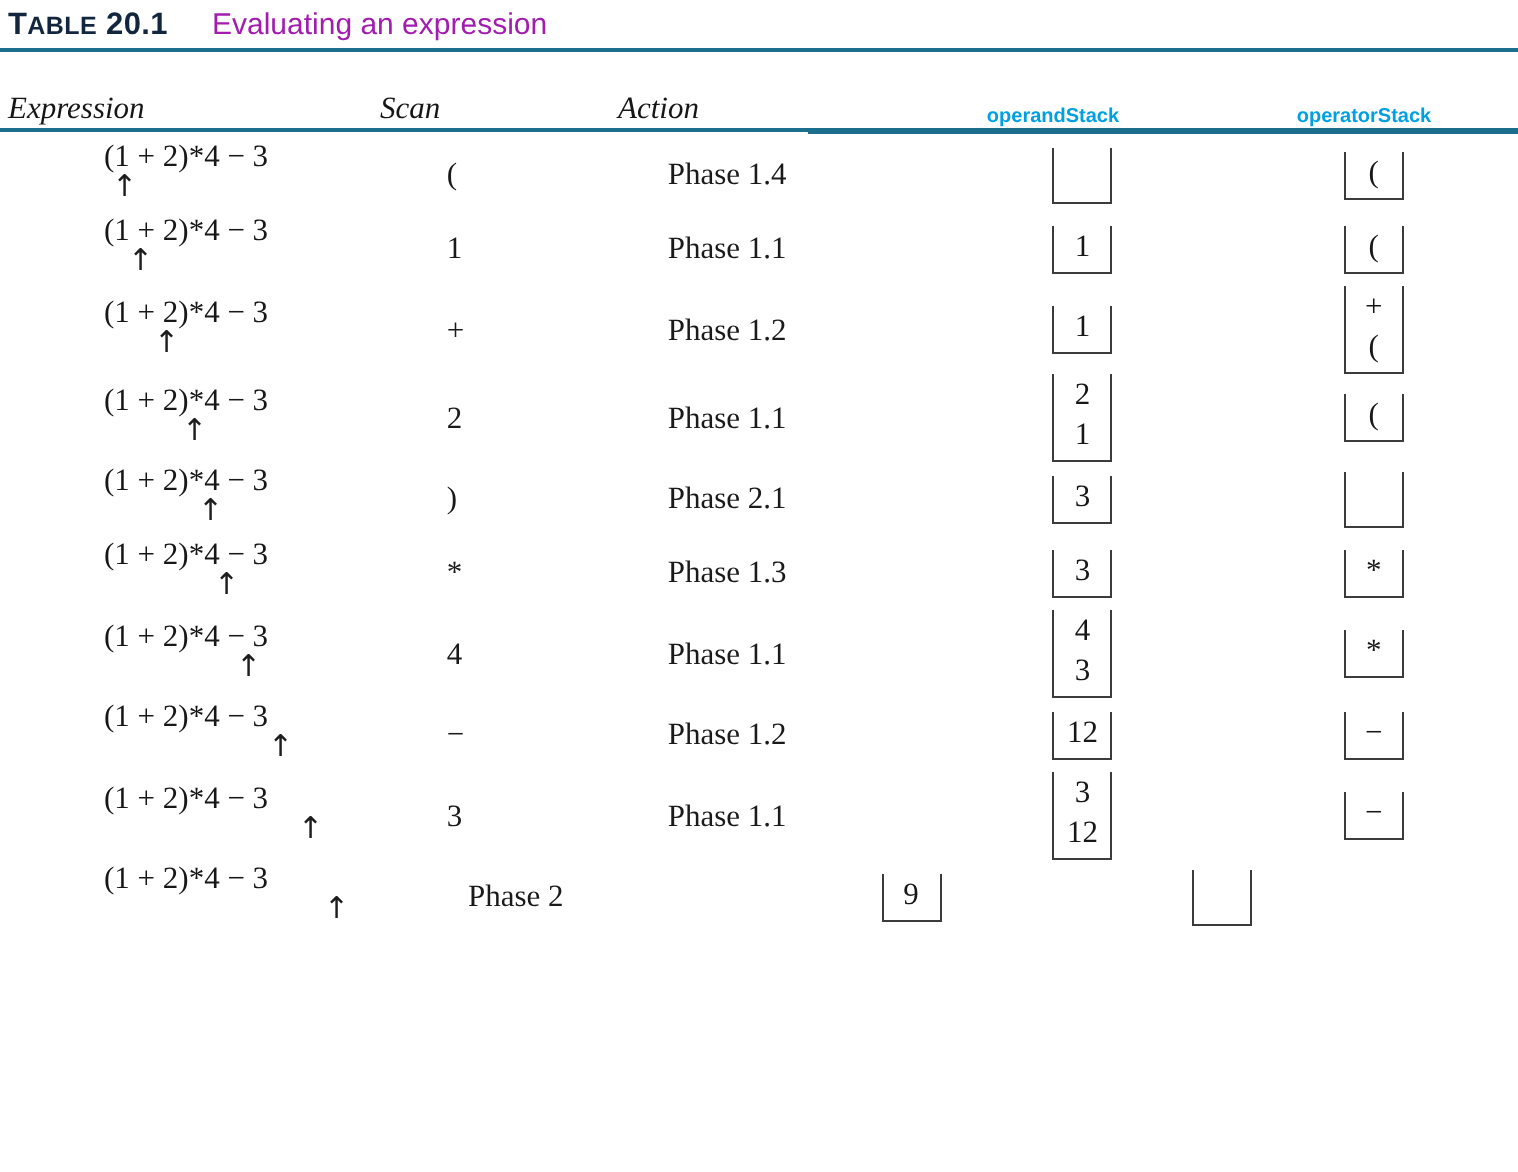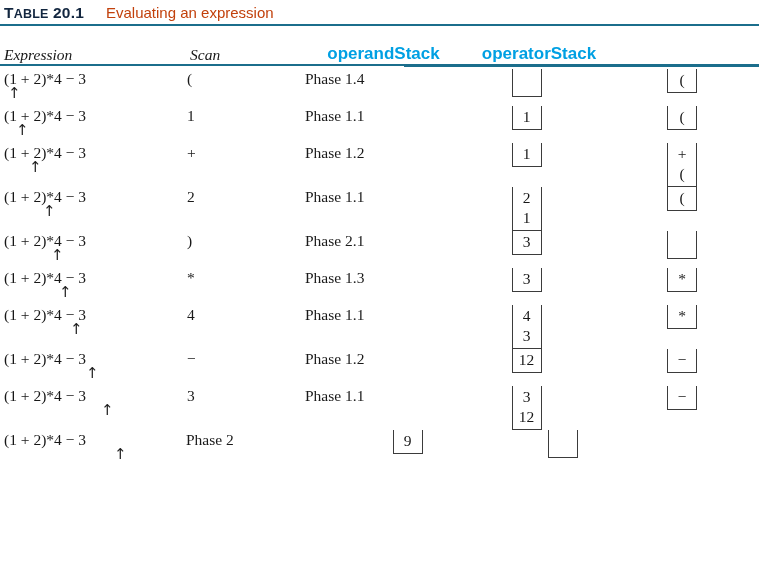--- a/index.html
+++ b/index.html
@@ -36,21 +36,21 @@
     font-size: 15.5px;
     color: #12263f;
     letter-spacing: 0.2px;
   }
   .caption-label .sc {
     font-size: 12.5px;
   }
   .caption-title {
     font-family: "Liberation Sans", "DejaVu Sans", sans-serif;
     font-size: 15px;
-    color: #c2410c;
+    color: #a21caf;
     margin-left: 22px;
   }
 
   
   .rule-top {
     height: 2px;
     background: #1b6e8c;
     margin: 2px 0 0 0;
   }
 
@@ -67,21 +67,21 @@
   }
   .th-italic {
     font-family: "Liberation Serif", "DejaVu Serif", serif;
     font-style: italic;
     color: #161616;
     padding-left: 4px;
   }
   .th-code {
     font-family: "Liberation Sans", "DejaVu Sans", sans-serif;
     font-weight: bold;
-    font-size: 17px;
+    font-size: 10px;
     color: #00a0e3;
     text-align: center;
   }
 
   
   .c-expr  { width: 186px; }
   .c-scan  { width: 119px; }
   .c-act   { width: 143px; }
   .c-opnd  { width: 157px; }
   .c-optr  { width: 154px; }
@@ -106,22 +106,23 @@
     height: 3px;
     background: #1b6e8c;
   }
 
   
   .tbody {
     padding-top: 2px;
   }
   .row {
     display: flex;
-    align-items: flex-start;
+    align-items: center;
     margin-bottom: 0px;
+    margin-left: 48px;
   }
 
   .cell {
     box-sizing: border-box;
     font-size: 15.5px;
   }
 
   
   .expr-cell {
     position: relative;
@@ -196,20 +197,21 @@
   <div class="caption">
     <span class="caption-label">T<span class="sc">ABLE</span><span> 20.1</span></span>
     <span class="caption-title">Evaluating an expression</span>
   </div>
 
   <div class="rule-top"></div>
 
   <div class="thead">
     <div class="th th-italic c-expr">Expression</div>
     <div class="th th-italic c-scan">Scan</div>
+    <div class="th th-italic c-act">Action</div>
     <div class="th th-code   c-opnd">operandStack</div>
     <div class="th th-code   c-optr">operatorStack</div>
   </div>
 
   <div class="header-underline-wrap">
     <div class="header-underline-left"></div>
     <div class="header-underline-right"></div>
   </div>
 
   <div class="tbody" id="tbody">

